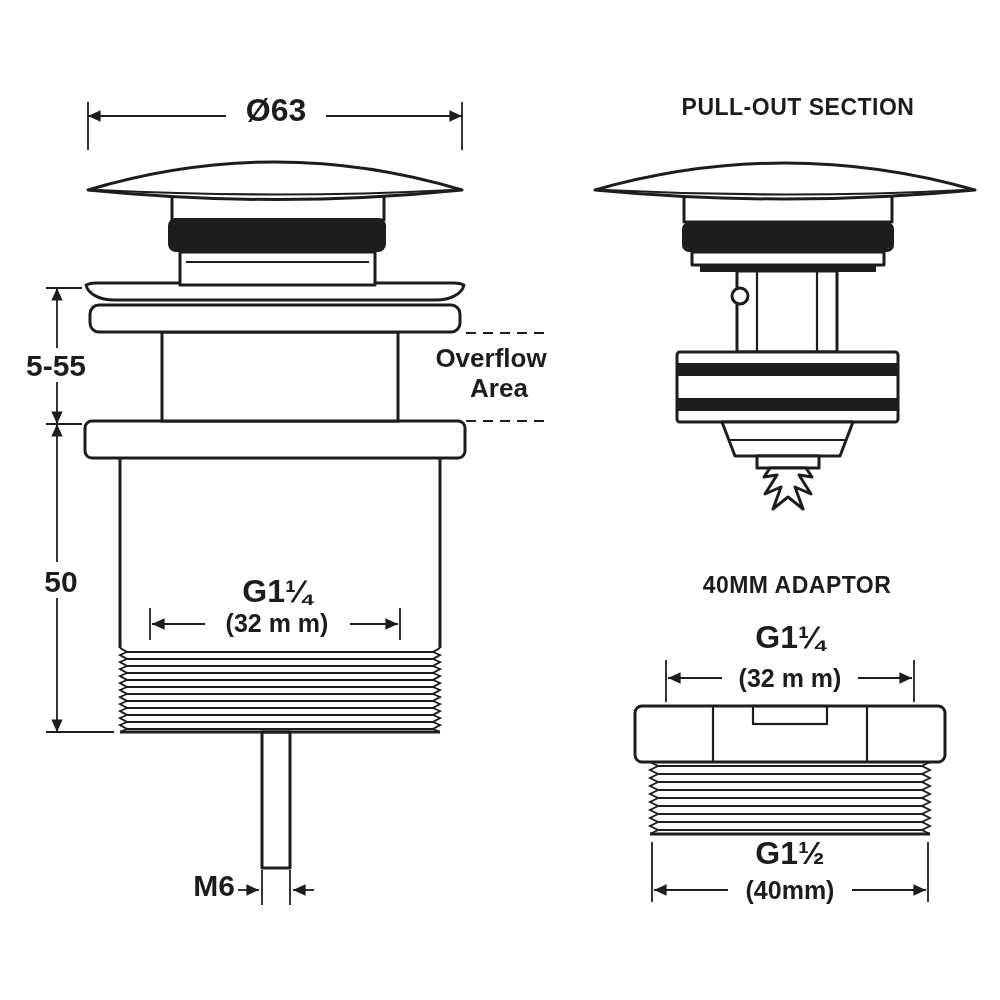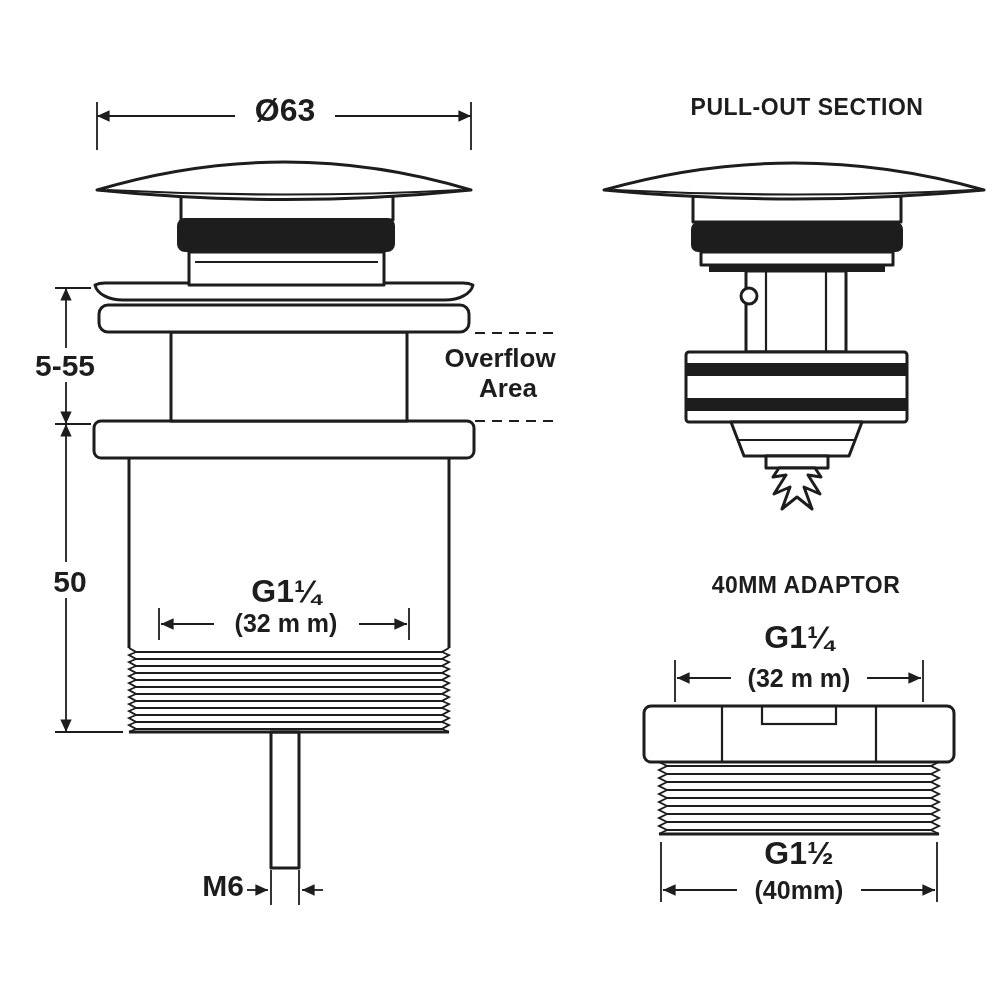--- a/index.html
+++ b/index.html
@@ -1,17 +1,17 @@
 <!DOCTYPE html>
 <html style="--line: #1d1d1d; --bg: #ffffff;"><head>
 <meta charset="utf-8">
 <style>
   :root { --line:#1d1d1d; --bg:#ffffff; }
   html,body { margin:0; padding:0; background:var(--bg); }
-  .stage { width:940px; height:1000px; background:var(--bg); position:relative;margin-left:9px; }
+  .stage { width:940px; height:1000px; background:var(--bg); position:relative; }
   svg { display:block; }
   .ol  { fill:#ffffff; stroke:var(--line); stroke-width:3; stroke-linejoin:round; }
   .oln { fill:none;    stroke:var(--line); stroke-width:3; stroke-linejoin:round; }
   .ol2 { fill:none;    stroke:var(--line); stroke-width:2.2; }
   .blk { fill:var(--line); stroke:none; }
   .dim { fill:none; stroke:var(--line); stroke-width:1.8; }
   .thr { fill:none; stroke:var(--line); stroke-width:1.9; }
   .dash{ fill:none; stroke:var(--line); stroke-width:2.2; stroke-dasharray:10 7; }
   .wbg { fill:#ffffff; stroke:none; }
   text { font-family:"Liberation Sans", sans-serif; fill:#1d1d1d; }

